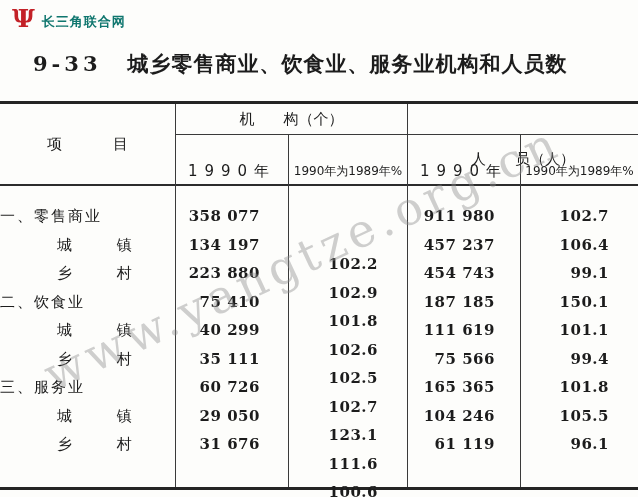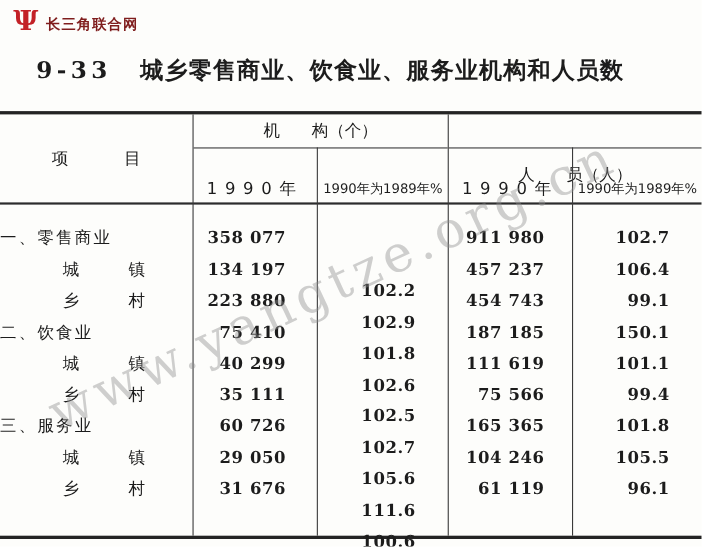--- a/index.html
+++ b/index.html
@@ -11,21 +11,21 @@
     color:#1c1c1c;
   }
   
   .brand { position:absolute; left:12px; top:6px; display:flex; align-items:center; gap:7px; }
   .brand-mark {
     font-family:"DejaVu Serif",serif; font-weight:bold;
     color:#c32127; font-size:25px; line-height:26px;
   }
   .brand-name {
     font-family:"DejaVu Sans","Liberation Sans",sans-serif;
-    font-weight:bold; font-size:13px; color:#7f1d1d; letter-spacing:1px;
+    font-weight:bold; font-size:13px; color:#0f766e; letter-spacing:1px;
     padding-top:6px;
   }
   
   .title-row { position:absolute; left:33px; top:50px; width:590px; display:flex; align-items:baseline; }
   .title-no {
     font-family:"DejaVu Serif",serif; font-weight:bold;
     font-size:21px; letter-spacing:4px; margin-right:26px;
   }
   .title-text {
     font-family:"DejaVu Serif","DejaVu Sans",sans-serif; font-weight:bold;
@@ -174,21 +174,21 @@
       <div class="row sub">
         <div class="c-label">乡 村</div>
         <div class="c-val v1">35 111</div>
         <div class="c-val v2">102.7</div>
         <div class="c-val v3">75 566</div>
         <div class="c-val v4">99.4</div>
       </div>
       <div class="row group">
         <div class="c-label">三、服务业</div>
         <div class="c-val v1">60 726</div>
-        <div class="c-val v2">105.6</div>
+        <div class="c-val v2">123.1</div>
         <div class="c-val v3">165 365</div>
         <div class="c-val v4">101.8</div>
       </div>
       <div class="row sub">
         <div class="c-label">城 镇</div>
         <div class="c-val v1">29 050</div>
         <div class="c-val v2">111.6</div>
         <div class="c-val v3">104 246</div>
         <div class="c-val v4">105.5</div>
       </div>

